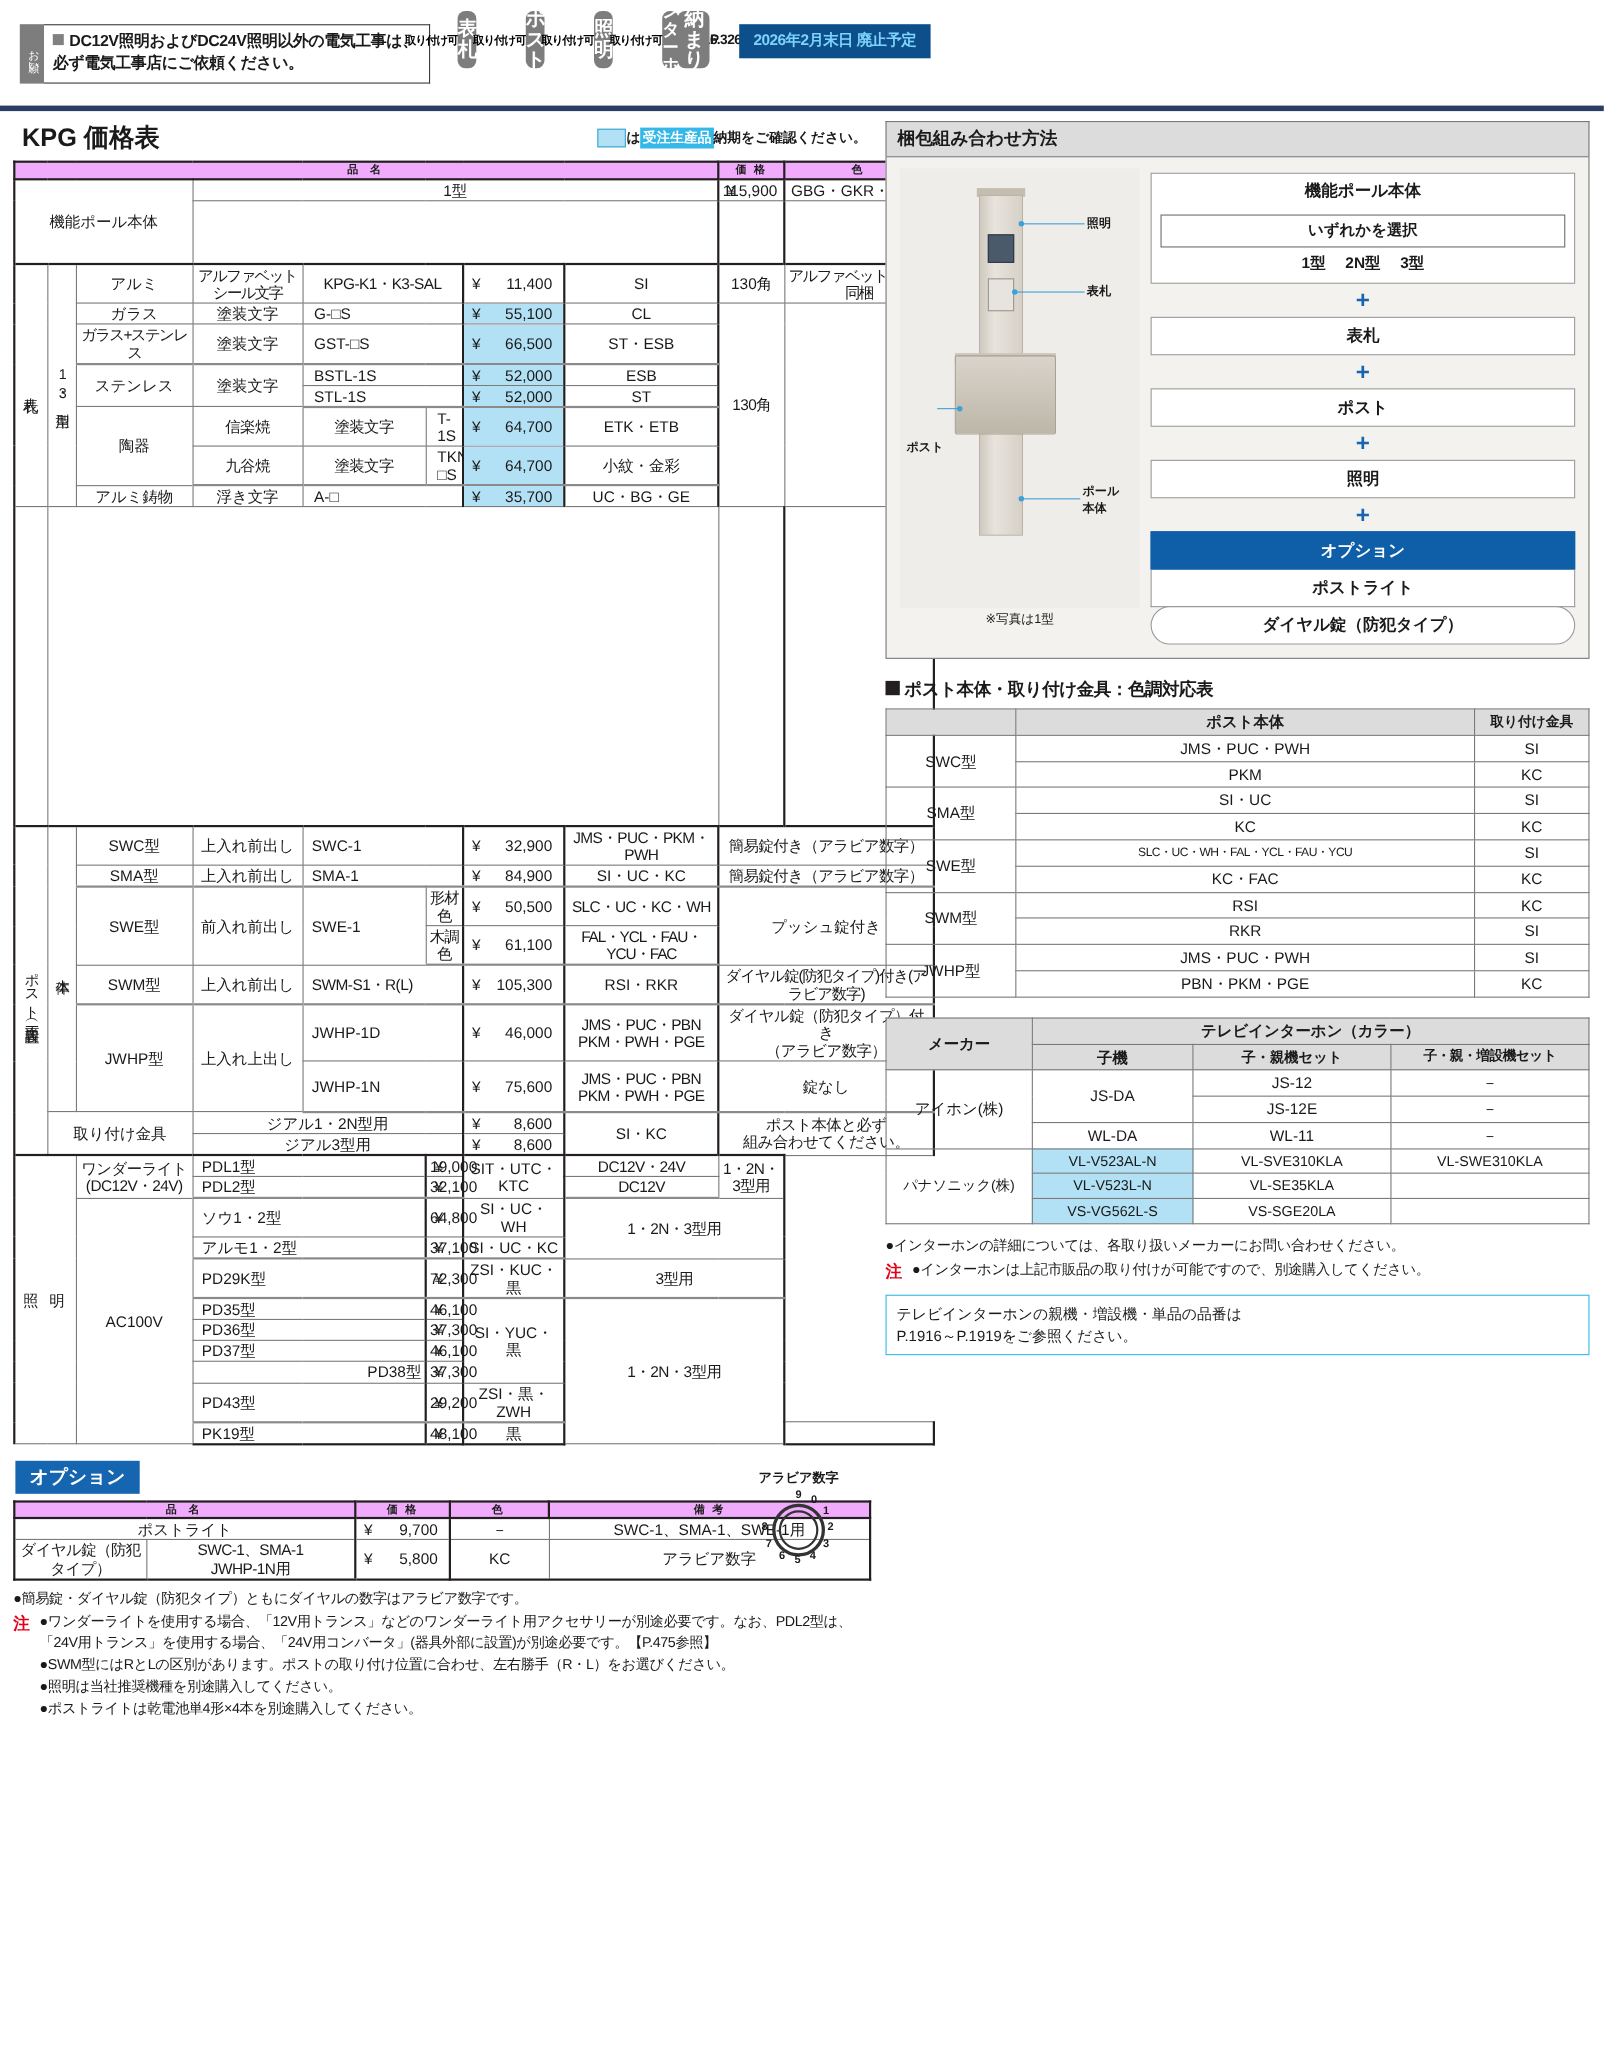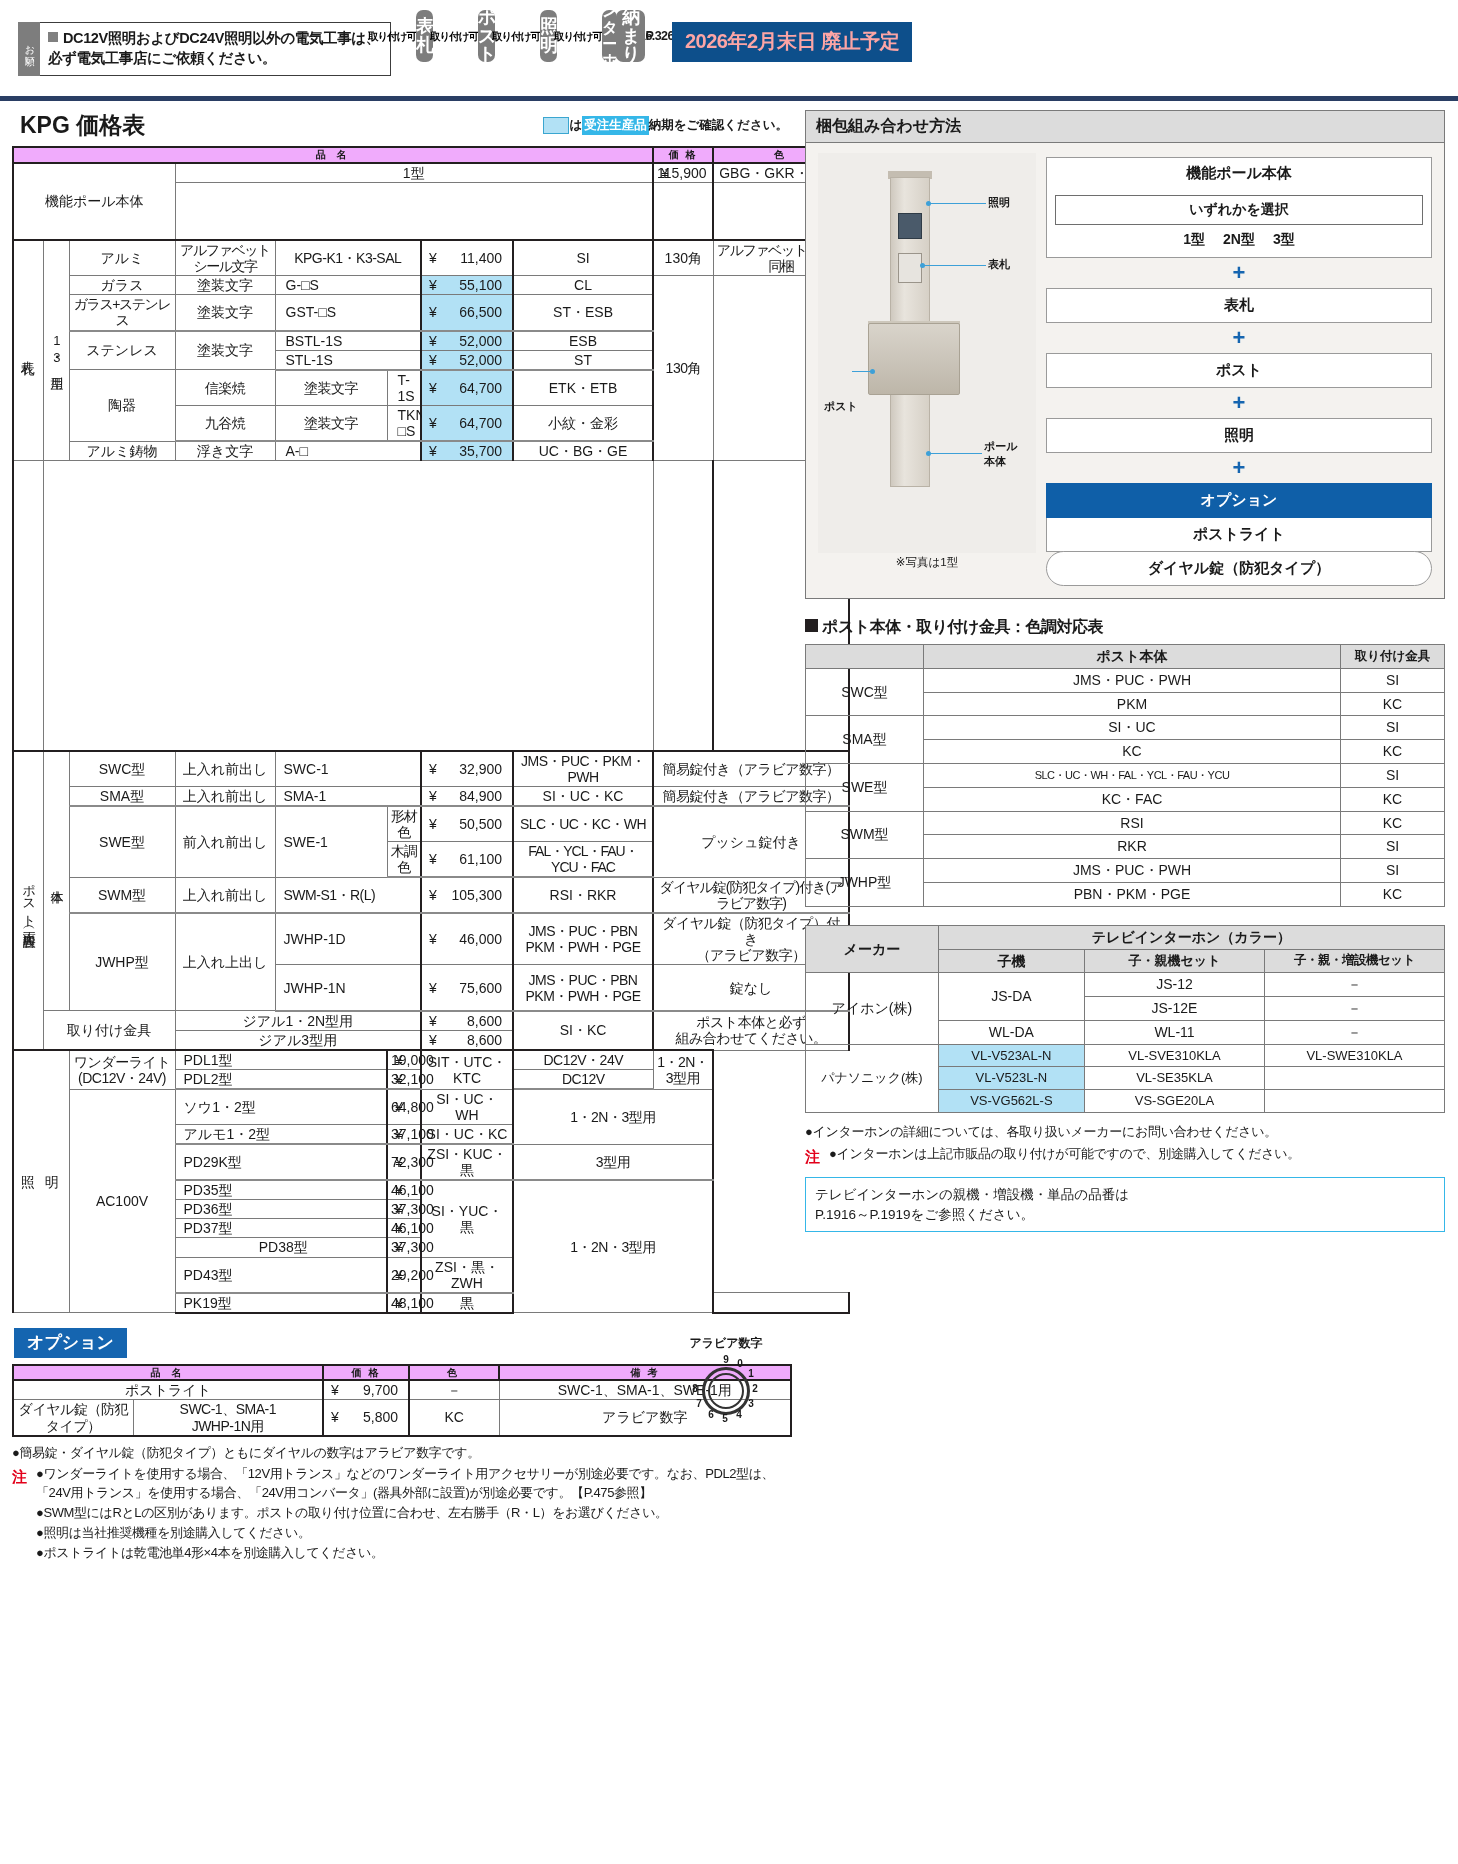--- a/index.html
+++ b/index.html
@@ -37,21 +37,21 @@
   .chip-cap { font-size:10.5px; color:#000; font-weight:700; letter-spacing:-1px; height:13px; white-space:nowrap;}
   .chip {
     width:58px; height:52px; background:#7d7d7d; border-radius:7px; color:#fff;
     display:flex; align-items:center; justify-content:center; text-align:center;
     font-size:18px; font-weight:700; line-height:1.05; letter-spacing:-1px;
   }
   .chip.two { font-size:15.5px; }
   .chip-page { font-size:12.5px; font-weight:700; height:16px; margin-top:2px; letter-spacing:-0.5px;}
   .end-badge {
     position:absolute; left:672px; top:22px;
-    background:#0d4f8b; color:#fca5a5; font-size:20px; font-weight:700;
+    background:#0d4f8b; color:#7dd3fc; font-size:14px; font-weight:700;
     padding:6px 13px 7px; letter-spacing:-0.5px; white-space:nowrap;
   }
   .hr-thick { position:absolute; left:0; top:96px; width:1458px; height:5px; background:#2a3e64; }
 
   
   .left-col { position:absolute; left:12px; top:110px; width:778px; }
   .title-row { display:flex; align-items:center; justify-content:space-between; padding:0 2px 5px 8px;}
   .kpg-title { font-size:23px; font-weight:700; letter-spacing:0px;}
   .legend { display:flex; align-items:center; font-size:12.5px; font-weight:700;}
   .legend-sw { width:26px;height:17px;background:#b2e1f5;border:1px solid #3aa6d0; }
@@ -428,21 +428,21 @@
     </tr>
     <tr>
       <td colspan="2" style="text-align:left;padding-left:8px">PD36型</td>
       <td class="price bcol"><span class="y">¥</span><span>37,300</span></td>
     </tr>
     <tr>
       <td colspan="2" style="text-align:left;padding-left:8px">PD37型</td>
       <td class="price bcol"><span class="y">¥</span><span>46,100</span></td>
     </tr>
     <tr>
-      <td colspan="2" style="text-align:center;padding-left:8px">PD38型</td>
+      <td colspan="2" style="text-align:right;padding-left:8px">PD38型</td>
       <td class="price bcol"><span class="y">¥</span><span>37,300</span></td>
     </tr>
     <tr>
       <td colspan="2" class="thickr" style="text-align:left;padding-left:8px">PD43型</td>
       <td class="price bcol thickr"><span class="y">¥</span><span>29,200</span></td>
       <td class="brgt thickr">ZSI・黒・ZWH</td>
     </tr>
     <tr>
       <td colspan="2" class="bbot" style="text-align:left;padding-left:8px">PK19型</td>
       <td class="price bcol bbot"><span class="y">¥</span><span>48,100</span></td>

